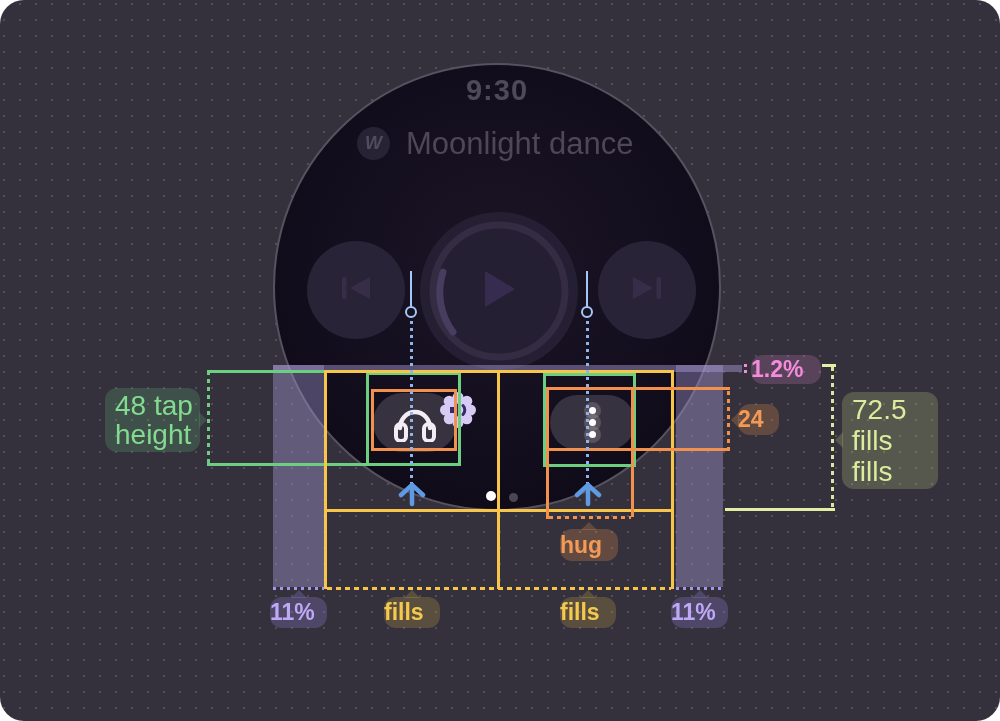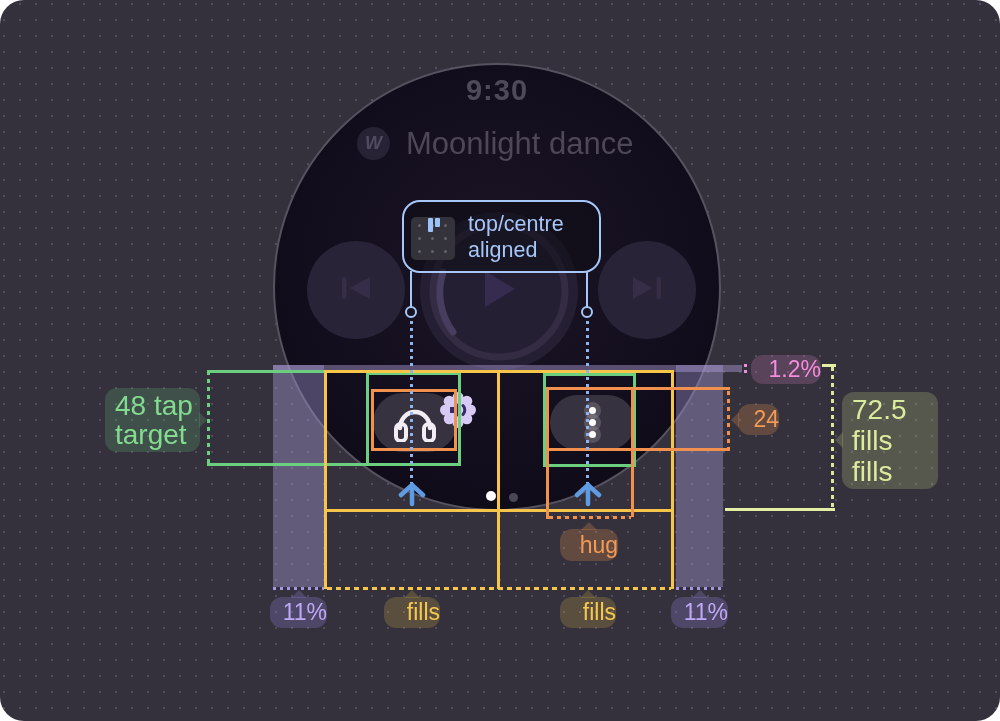--- a/index.html
+++ b/index.html
@@ -61,21 +61,21 @@
   .callout-icon{position:absolute;left:7px;top:15px;width:44px;height:43px;border-radius:5px;
     background:#34323b;}
   .ci-dot{position:absolute;width:3px;height:3px;border-radius:50%;background:#64616d;}
   .ci-bar{position:absolute;background:#9cc2f8;border-radius:1px;}
   .callout-text{position:absolute;left:64px;top:9px;font-size:21.5px;line-height:26px;
     font-weight:500;color:#a6c6f9;}
   .conn-line{background:#a7c7f9;}
   .conn-circle{width:12px;height:12px;border-radius:50%;border:2.5px solid #a7c7f9;background:#16121f;}
   
   .badge{position:absolute;border-radius:12px;display:flex;align-items:center;
-    justify-content:flex-end;font-weight:400;}
+    justify-content:flex-start;font-weight:700;}
   .badge .tail{position:absolute;width:0;height:0;}
   .tail-top{top:-7px;border-left:8px solid transparent;border-right:8px solid transparent;}
   .tail-left{left:-7px;border-top:8px solid transparent;border-bottom:8px solid transparent;}
   .tail-right{right:-7px;border-top:8px solid transparent;border-bottom:8px solid transparent;}
   .b-green{background:rgba(110,205,130,0.20);color:#83db90;}
   .b-purple{background:rgba(150,130,215,0.28);color:#bfa9f7;}
   .b-yellow{background:rgba(245,198,74,0.20);color:#f6c94e;}
   .b-orange{background:rgba(240,150,80,0.25);color:#f29a56;}
   .b-pink{background:rgba(235,140,215,0.20);color:#f48bdb;}
   .b-lime{background:rgba(210,225,140,0.22);color:#dcec9e;}
@@ -190,39 +190,20 @@
   <div class="abs oline" style="left:546px;top:387px;width:3px;height:132px;"></div>
   <div class="abs oline" style="left:631px;top:387px;width:3px;height:130px;"></div>
   <div class="abs odash-h" style="left:549px;top:516px;width:82px;height:3px;"></div>
   <div class="abs odash-v" style="left:727px;top:391px;width:3px;height:57px;"></div>
 
   <div class="abs lline" style="left:822px;top:364px;width:14px;height:3px;"></div>
   <div class="abs ldash-v" style="left:831px;top:367px;width:3px;height:142px;"></div>
   <div class="abs lline" style="left:725px;top:508px;width:110px;height:3px;"></div>
   <div class="abs pinkdash-v" style="left:744px;top:364px;width:3px;height:10px;"></div>
 
-  <div class="callout">
-    <div class="callout-icon">
-      <div class="ci-dot" style="left:7px;top:7px;"></div>
-        <div class="ci-dot" style="left:20px;top:7px;"></div>
-        <div class="ci-dot" style="left:33px;top:7px;"></div>
-      <div class="ci-dot" style="left:7px;top:20px;"></div>
-        <div class="ci-dot" style="left:20px;top:20px;"></div>
-        <div class="ci-dot" style="left:33px;top:20px;"></div>
-      <div class="ci-dot" style="left:7px;top:33px;"></div>
-        <div class="ci-dot" style="left:20px;top:33px;"></div>
-        <div class="ci-dot" style="left:33px;top:33px;"></div>
-      <div class="ci-bar" style="left:17px;top:1px;width:5px;height:14px;"></div>
-      <div class="ci-bar" style="left:24px;top:1px;width:5px;height:9px;"></div>
-    </div>
-    <div class="callout-text">
-      <div>top/centre</div>
-      <div>aligned</div>
-    </div>
-  </div>
   <div class="abs conn-line" style="left:410px;top:271px;width:2px;height:36px;"></div>
   <div class="abs conn-line" style="left:586px;top:271px;width:2px;height:36px;"></div>
   <div class="abs conn-circle" style="left:405px;top:306px;"></div>
   <div class="abs conn-circle" style="left:581px;top:306px;"></div>
   <div class="abs bdash-v" style="left:410px;top:321px;width:2.5px;height:162px;"></div>
   <div class="abs bdash-v" style="left:586px;top:321px;width:2.5px;height:162px;"></div>
   <div class="abs" style="left:398px;top:482px;">
     <svg width="28" height="25" viewBox="0 0 28 25">
       <path d="M3 13 L14 3 L25 13" fill="none" stroke="#5f9be0" stroke-width="4.5" stroke-linecap="round" stroke-linejoin="round"></path>
       <path d="M14 3 L14 22" fill="none" stroke="#5f9be0" stroke-width="4.5" stroke-linecap="round"></path>
@@ -231,21 +212,21 @@
   <div class="abs" style="left:574px;top:482px;">
     <svg width="28" height="25" viewBox="0 0 28 25">
       <path d="M3 13 L14 3 L25 13" fill="none" stroke="#5f9be0" stroke-width="4.5" stroke-linecap="round" stroke-linejoin="round"></path>
       <path d="M14 3 L14 22" fill="none" stroke="#5f9be0" stroke-width="4.5" stroke-linecap="round"></path>
     </svg>
   </div>
 
   <div class="badge b-green badge-ml" style="left:105px;top:388px;width:95px;height:64px;line-height:29px;">
     <div>
       <div>48 tap</div>
-      <div>target</div>
+      <div>height</div>
     </div>
     <div class="tail tail-right" style="top:24px;border-left:8px solid rgba(110,205,130,0.20);"></div>
   </div>
 
   <div class="badge b-pink badge-sm" style="left:751px;top:355px;width:70px;height:29px;">
     <span>1.2%</span>
   </div>
 
   <div class="badge b-orange badge-sm" style="left:738px;top:404px;width:41px;height:31px;">
     <span>24</span>

